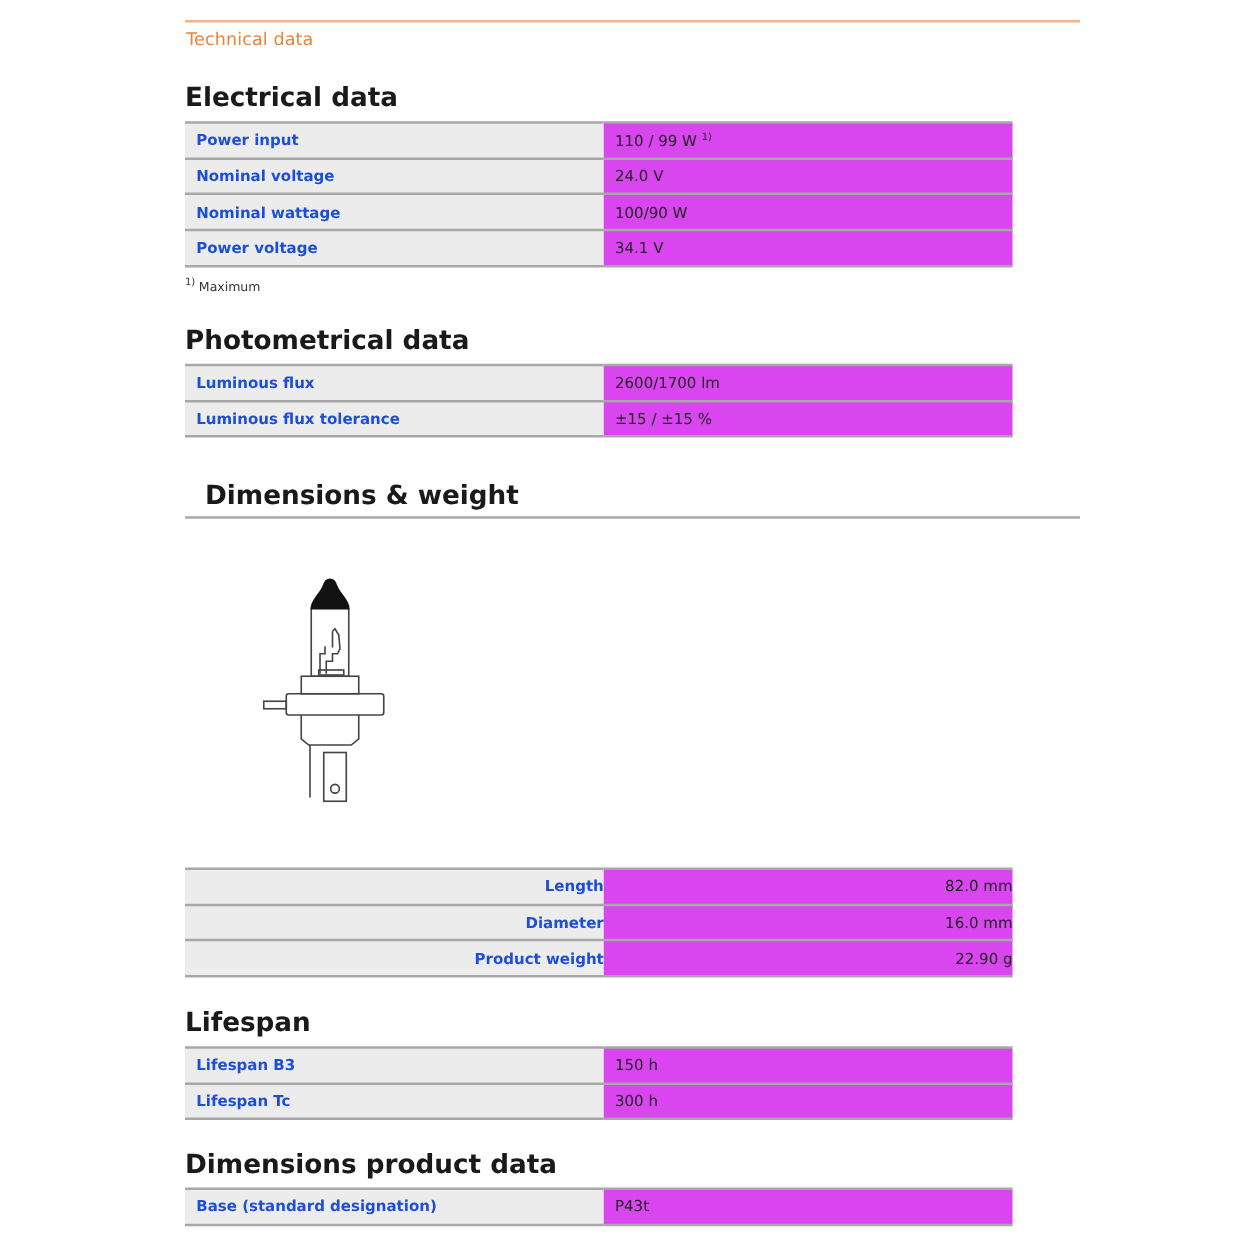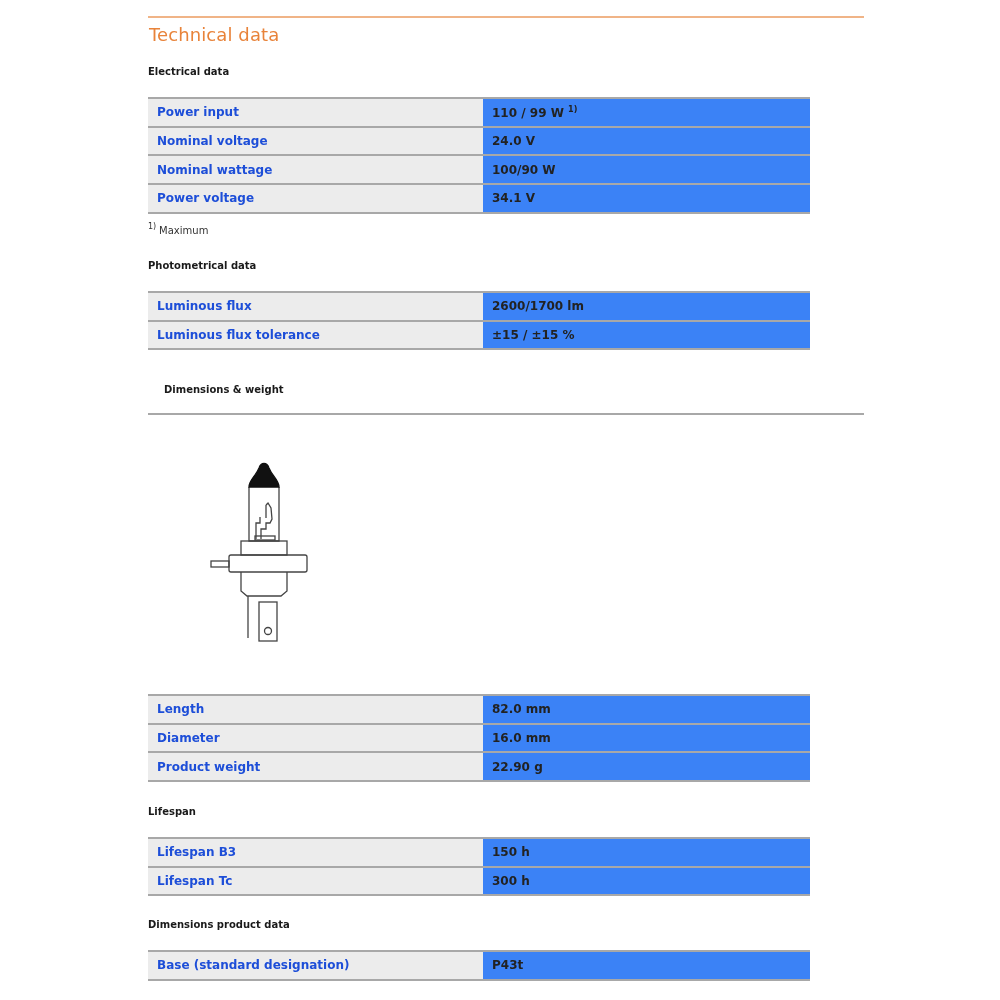--- a/index.html
+++ b/index.html
@@ -1,27 +1,27 @@
 <!DOCTYPE html>
 <html><head>
 <meta charset="utf-8">
 <style>
   html, body { margin: 0; padding: 0; background: #ffffff; }
   body { width: 1000px; height: 1000px; position: relative; overflow: hidden;
          font-family: "DejaVu Sans", sans-serif; color: #1a1a1a; }
   .wrap { position: absolute; left: 148px; top: 0; width: 716px; }
   .top-rule { position: absolute; left: 0; top: 16px; width: 716px; height: 2px; background: #f0b487; }
-  .tech-title { position: absolute; left: 1px; top: 24px; font-size: 18px; color: #e8833a; letter-spacing: 0.1px; }
-  .section-title { position: absolute; left: 0; font-size: 10px; font-weight: bold; color: #1a1a1a; }
+  .tech-title { position: absolute; left: 1px; top: 24px; font-size: 14px; color: #e8833a; letter-spacing: 0.1px; }
+  .section-title { position: absolute; left: 0; font-size: 21px; font-weight: bold; color: #1a1a1a; }
   table.spec { position: absolute; left: 0; width: 662px; border-collapse: collapse; font-size: 12px; }
   table.spec tr { height: 28.7px; }
   table.spec td { border-top: 2px solid #a8a8a8; padding: 0 0 0 9px; vertical-align: middle; }
   table.spec tr:last-child td { border-bottom: 2px solid #a8a8a8; }
   td.lbl { width: 326px; background: #ececec; font-weight: bold; color: #1d4ed8; }
-  td.val { background: #3b82f6; color: #222; padding-left: 9px; font-weight: bold; }
+  td.val { background: #d946ef; color: #222; padding-left: 9px; }
   sup { font-size: 8px; vertical-align: 5px; }
   .footnote { position: absolute; left: 0; top: 223px; font-size: 9px; color: #333; }
   .footnote .fn-mark { font-size: 8px; position: relative; top: -3px; }
   .footnote .fn-text { font-size: 10px; position: relative; top: 2px; }
   .dim-rule { position: absolute; left: 0; top: 413px; width: 716px; height: 2px; background: #a8a8a8; }
   .bulb { position: absolute; left: 62px; top: 460px; }
 </style>
 </head>
 <body>
 
@@ -91,21 +91,21 @@
       <rect x="1" y="101" width="18" height="6"></rect>
 
       <path d="M31 112 L31 131 L37 136 L71 136 L77 131 L77 112"></path>
 
       <line x1="38" y1="136" x2="38" y2="178"></line>
       <rect x="49" y="142" width="18" height="39"></rect>
       <circle cx="58" cy="171" r="3.5"></circle>
     </g>
   </svg>
 
-  <table class="spec" style="top:694px;">
+  <table class="spec" style="top:694px;text-align:right;">
     <tbody>
         <tr>
       <td class="lbl">Length</td>
       <td class="val">82.0 mm</td>
     </tr>
     <tr>
       <td class="lbl">Diameter</td>
       <td class="val">16.0 mm</td>
     </tr>
     <tr>

